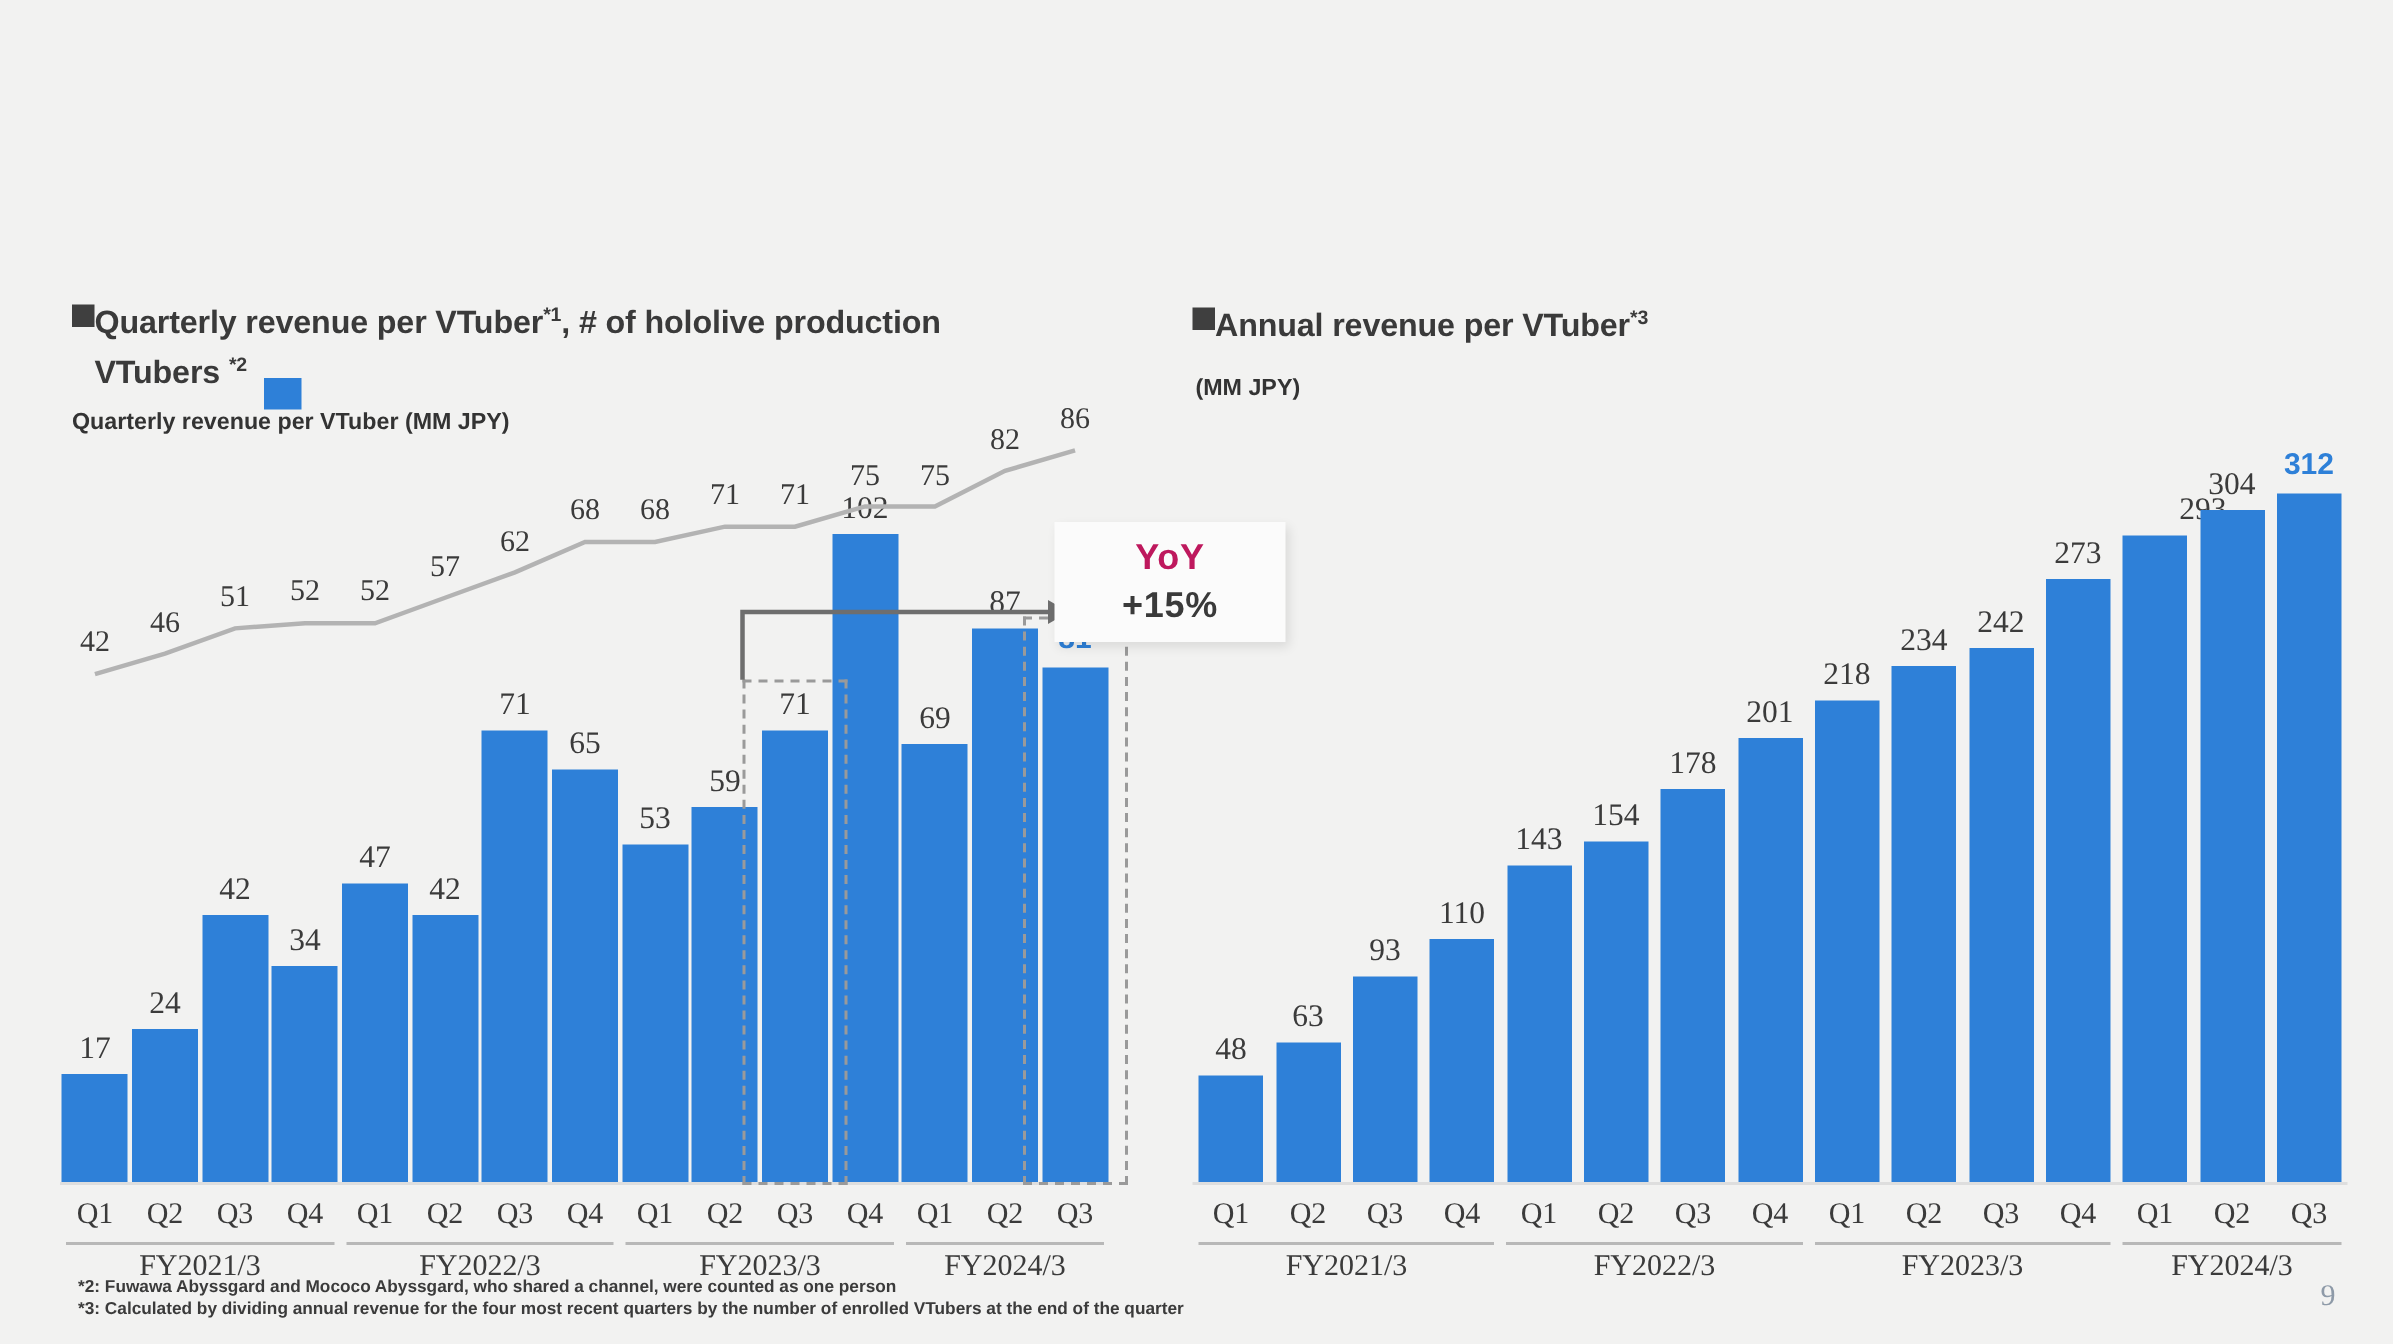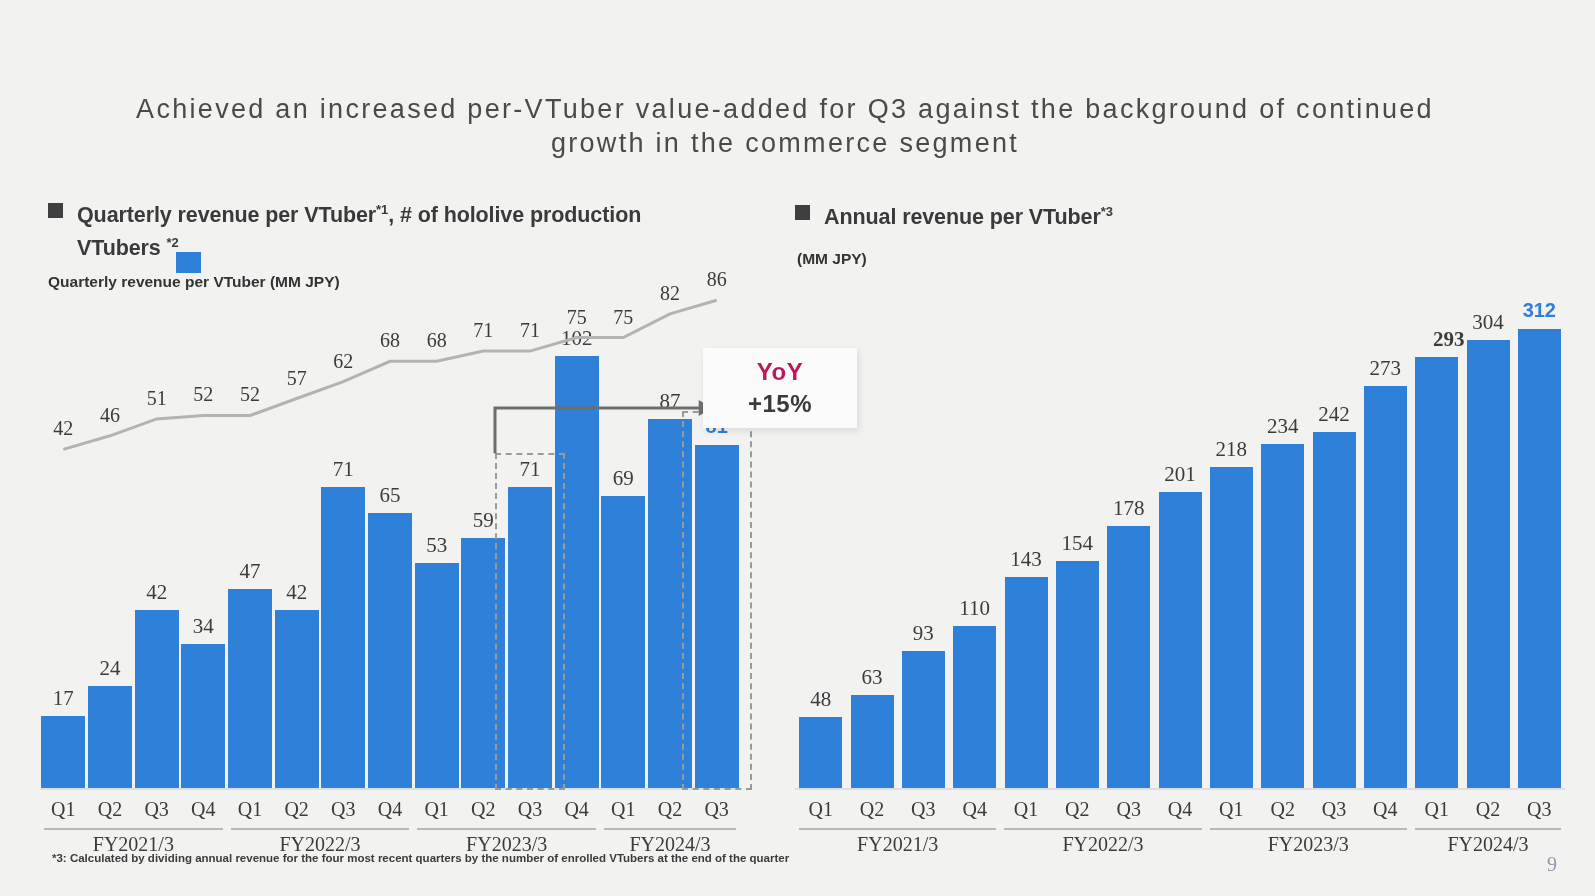--- a/index.html
+++ b/index.html
@@ -17,21 +17,21 @@
     font-size: 40px; font-weight: bold; color: #3b7fdb;
     letter-spacing: 2.2px; white-space: nowrap;
   }
   .subtitle {
     position: absolute; left: 120px; top: 92px; width: 1330px;
     text-align: center; font-size: 27px; color: #4a4a4a;
     letter-spacing: 2.3px; line-height: 34px; font-weight: 400;
   }
 
   
-  .panel-head { position: absolute; display: flex; align-items: flex-start; gap: 14px; }
+  .panel-head { position: absolute; display: flex; align-items: flex-start; }
   .sq { width: 15px; height: 15px; background: #3f3f3f; flex: none; margin-top: 7px; }
   .panel-title {
     font-size: 21.5px; font-weight: bold; color: #3a3a3a;
     line-height: 28px; letter-spacing: -0.1px;
   }
   .panel-title sup { font-size: 13px; vertical-align: super; }
 
   
   .legend { position: absolute; left: 48px; top: 252px; }
   .legend-row { display: flex; align-items: center; height: 23px; margin-bottom: 7px; flex-direction: column; }
@@ -92,21 +92,20 @@
   .pageno {
     position: absolute; right: 38px; top: 853px;
     font-size: 20px; color: #8e9aa8; font-family: "Liberation Serif", serif;
   }
 </style>
 </head>
 <body>
 
 <div class="slide">
 
-  <div class="subtitle">Achieved an increased per-VTuber value-added for Q3 against the background of continued growth in the commerce segment</div>
 
   <div class="panel-head" style="left:48px; top:196px; width:700px;">
     <div class="sq"></div>
     <div class="panel-title"><span>Quarterly revenue per VTuber</span><sup>*1</sup><span>, # of hololive production</span><br><span>VTubers </span><sup>*2</sup></div>
   </div>
 
   <div class="legend">
     <div class="legend-row">
       <div class="legend-swatch"></div>
       <div class="legend-label">Quarterly revenue per VTuber (MM JPY)</div>
@@ -231,21 +230,21 @@
       <div class="bar-val" style="left: 359.333px; width: 51.3333px; top: 282.083px;">201</div>
       <div class="bar" style="left: 414.833px; width: 43px; height: 320.944px; top: 287.056px; background: rgb(46, 128, 216);"></div>
       <div class="bar-val" style="left: 410.667px; width: 51.3333px; top: 257.056px;">218</div>
       <div class="bar" style="left: 466.167px; width: 43px; height: 344.5px; top: 263.5px; background: rgb(46, 128, 216);"></div>
       <div class="bar-val" style="left: 462px; width: 51.3333px; top: 233.5px;">234</div>
       <div class="bar" style="left: 517.5px; width: 43px; height: 356.278px; top: 251.722px; background: rgb(46, 128, 216);"></div>
       <div class="bar-val" style="left: 513.333px; width: 51.3333px; top: 221.722px;">242</div>
       <div class="bar" style="left: 568.833px; width: 43px; height: 401.917px; top: 206.083px; background: rgb(46, 128, 216);"></div>
       <div class="bar-val" style="left: 564.667px; width: 51.3333px; top: 176.083px;">273</div>
       <div class="bar" style="left: 620.167px; width: 43px; height: 431.361px; top: 176.639px; background: rgb(46, 128, 216);"></div>
-      <div class="bar-val" style="left: 628px; width: 51.3333px; top: 146.639px; font-weight: bold;">293</div>
+      <div class="bar-val" style="left: 648px; width: 51.3333px; top: 146.639px;">293</div>
       <div class="bar" style="left: 671.5px; width: 43px; height: 447.556px; top: 160.444px; background: rgb(46, 128, 216);"></div>
       <div class="bar-val" style="left: 667.333px; width: 51.3333px; top: 130.444px;">304</div>
       <div class="bar" style="left: 722.833px; width: 43px; height: 459.333px; top: 148.667px; background: rgb(46, 128, 216);"></div>
       <div class="bar-val hl" style="left: 718.667px; width: 51.3333px; top: 118.667px;">312</div>
       <div class="qlabel" style="left: 0px; width: 51.3333px; top: 618px;">Q1</div>
       <div class="qlabel" style="left: 51.3333px; width: 51.3333px; top: 618px;">Q2</div>
       <div class="qlabel" style="left: 102.667px; width: 51.3333px; top: 618px;">Q3</div>
       <div class="qlabel" style="left: 154px; width: 51.3333px; top: 618px;">Q4</div>
       <div class="qlabel" style="left: 205.333px; width: 51.3333px; top: 618px;">Q1</div>
       <div class="qlabel" style="left: 256.667px; width: 51.3333px; top: 618px;">Q2</div>
@@ -270,17 +269,18 @@
         <div class="fyrule"></div>
         <div class="fylabel">FY2023/3</div>
       </div>
       <div class="fygroup" style="left: 620px; width: 146px; top: 648px;">
         <div class="fyrule"></div>
         <div class="fylabel">FY2024/3</div>
       </div>
     </div>
 
   <div class="footnotes">
+    <div class="footnote">*2: Fuwawa Abyssgard and Mococo Abyssgard, who shared a channel, were counted as one person</div>
     <div class="footnote">*3: Calculated by dividing annual revenue for the four most recent quarters by the number of enrolled VTubers at the end of the quarter</div>
   </div>
 
   <div class="pageno">9</div>
 </div>
 
 </body></html>

